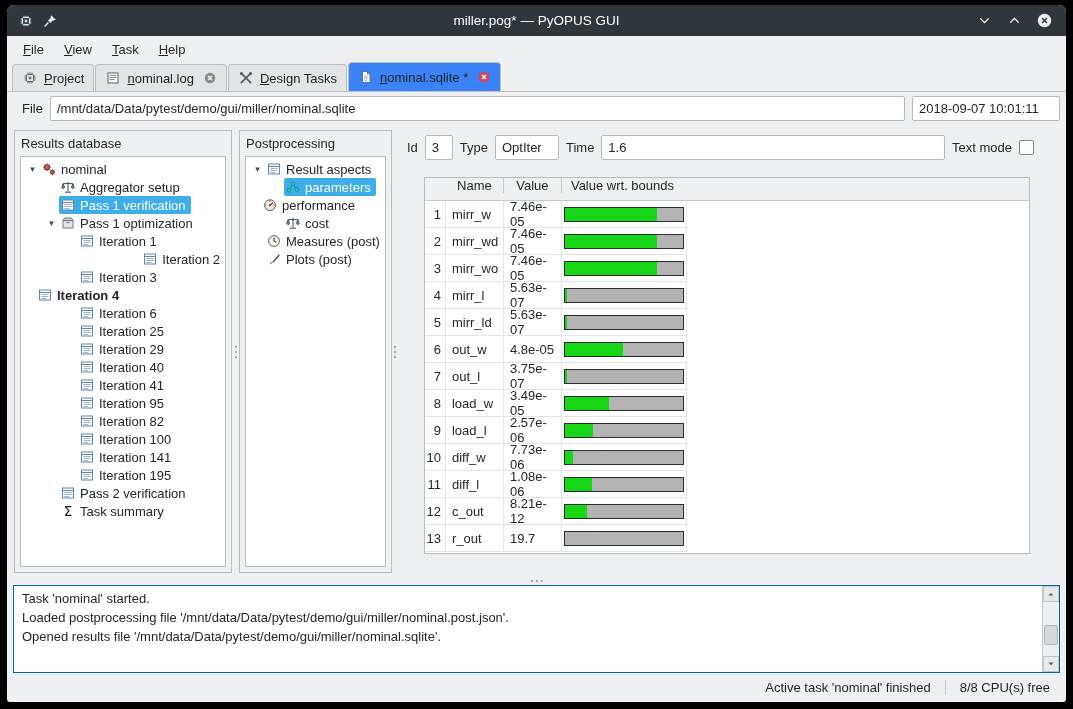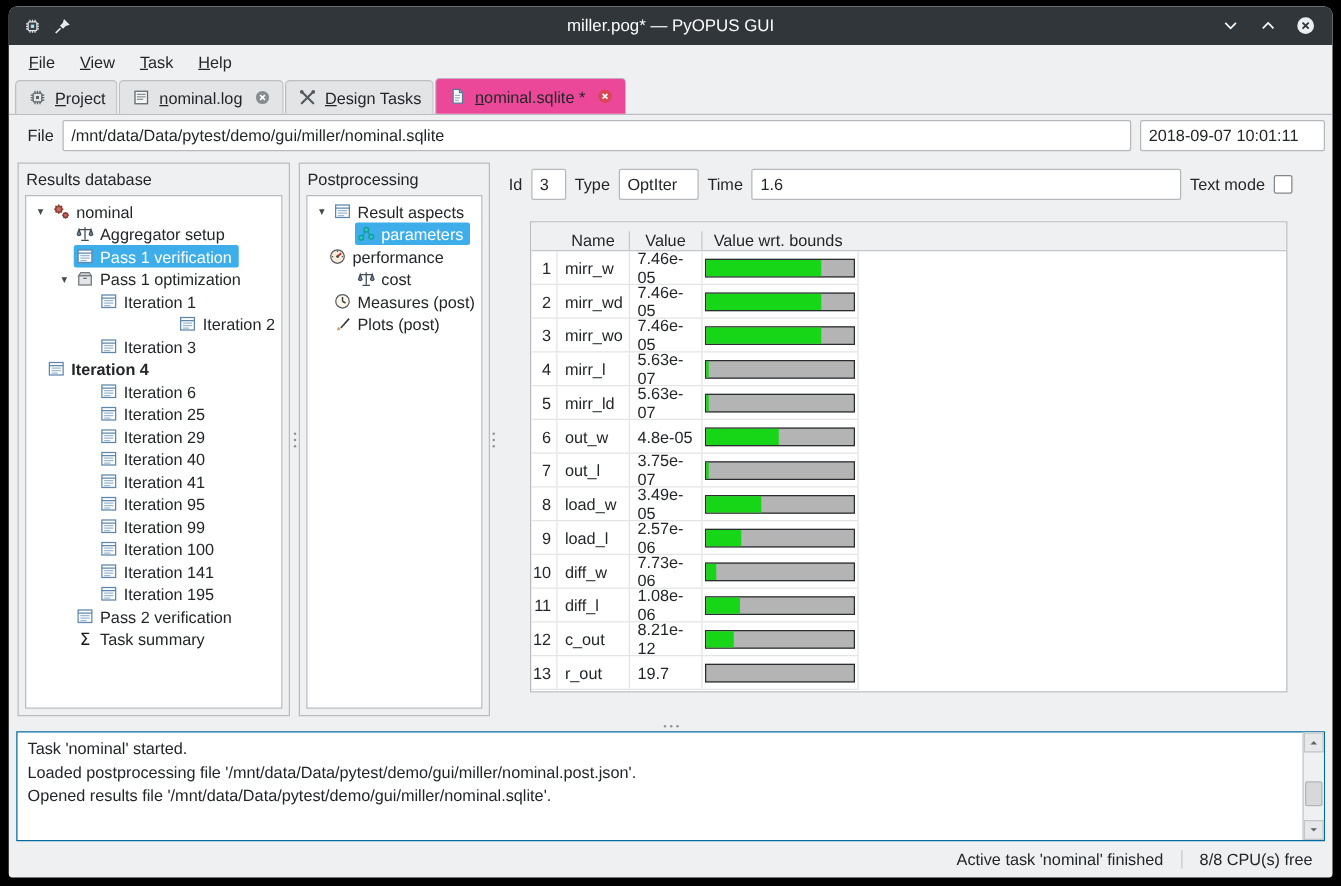--- a/index.html
+++ b/index.html
@@ -13,21 +13,21 @@
 .tb-controls{margin-left:auto;display:flex;align-items:center;gap:13px;padding-right:13px;z-index:2}
 .tbtn{width:17px;height:17px;display:inline-flex}
 .tbtn svg{width:100%;height:100%}
 .ticon{width:16px;height:16px;display:inline-flex;flex:0 0 auto}
 .ticon svg{width:100%;height:100%}
 .menubar{flex:0 0 26px;display:flex;align-items:center;padding-left:7px;gap:2px}
 .menu-item{padding:3px 9px;border-radius:2px}
 .tabbar{flex:0 0 30px;display:flex;align-items:flex-end;padding-left:5px;border-bottom:1px solid #bcbfc1}
 .tab{display:flex;align-items:center;gap:6px;height:27px;padding:0 9px;background:#e2e4e5;
   border:1px solid #bcbfc1;border-bottom:none;border-radius:4px 4px 0 0;margin-right:1px;position:relative}
-.tab.active{background:#ec4899;height:29px;z-index:1}
+.tab.active{background:#3b82f6;height:29px;z-index:1}
 .tab .close{width:14px;height:14px;margin-left:3px}
 .filerow{flex:0 0 33px;display:flex;align-items:center;gap:7px;padding:0 6px 0 15px}
 .field{background:#fff;border:1px solid #b5b9bb;border-radius:2px;height:25px;padding:0 6px;
   font:13px "Liberation Sans","DejaVu Sans",sans-serif;color:#232629;outline:none}
 .grow{flex:1;min-width:0}
 .date{width:148px;flex:0 0 148px}
 .main{flex:1;display:flex;align-items:stretch;padding:5px 6px 3px 7px;min-height:0}
 .panel{border:1px solid #b9bcbe;display:flex;flex-direction:column;padding:4px 5px 5px;background:#eff0f1}
 .panel.left{flex:0 0 218px}
 .panel.mid{flex:0 0 152px}
@@ -40,21 +40,21 @@
 .vsplit{flex:0 0 7px;display:flex;align-items:center;justify-content:center}
 .gripv{display:flex;flex-direction:column;gap:3px}
 .griph{display:flex;gap:3px}
 .dot{width:2px;height:2px;border-radius:50%;background:#8e9398}
 .rightpanel{flex:1;display:flex;flex-direction:column;padding:2px 0 0 8px;min-width:0}
 .idrow{display:flex;align-items:center;gap:7px;height:27px;margin:2px 4px 0 0}
 .id-input{width:28px;flex:0 0 28px}
 .type-input{width:64px;flex:0 0 64px}
 .checkbox{width:15px;height:15px;background:#fff;border:1px solid #82878c;border-radius:2px;margin-right:22px;flex:0 0 15px}
 .table-wrap{margin:16px 30px 0 17px;background:#fff;border:1px solid #b9bcbe;height:377px;overflow:hidden}
-.thead{display:flex;height:23px;background:#eff0f1;border-bottom:1px solid #c6c8ca;align-items:flex-end}
+.thead{display:flex;height:23px;background:#eff0f1;border-bottom:1px solid #c6c8ca;align-items:flex-start}
 .th{display:flex;align-items:center;justify-content:center;border-right:1px solid #c6c8ca}
 .th.corner{flex:0 0 21px}
 .th.name{flex:0 0 58px}
 .th.value{flex:0 0 58px}
 .th.bounds{flex:1;justify-content:flex-start;padding-left:9px;border-right:none}
 .tr{display:flex;width:262px;height:27px;border-bottom:1px solid #e3e4e5;align-items:stretch}
 .td{display:flex;align-items:center;border-right:1px solid #e3e4e5}
 .td.num{flex:0 0 21px;justify-content:flex-end;padding-right:4px}
 .td.name{flex:0 0 58px;padding-left:6px}
 .td.value{flex:0 0 58px;padding-left:6px}
@@ -384,21 +384,21 @@
           <div class="trow" style="padding-left: 42px;">
             <span class="texp"></span>
             <span class="tsel">
               <span class="ticon">
                 <svg viewBox="0 0 16 16">
                   <rect x="2.5" y="3" width="11" height="10" fill="#fdfdfd" stroke="#5d87ad"></rect>
                   <path d="M2.5 5.5h11" stroke="#5d87ad"></path>
                   <path d="M4.3 7.5h7.4M4.3 9.5h7.4M4.3 11.5h5" stroke="#9cb8cf" fill="none"></path>
                 </svg>
               </span>
-              <span>Iteration 99</span>
+              <span>Iteration 82</span>
             </span>
           </div>
           <div class="trow" style="padding-left: 42px;">
             <span class="texp"></span>
             <span class="tsel">
               <span class="ticon">
                 <svg viewBox="0 0 16 16">
                   <rect x="2.5" y="3" width="11" height="10" fill="#fdfdfd" stroke="#5d87ad"></rect>
                   <path d="M2.5 5.5h11" stroke="#5d87ad"></path>
                   <path d="M4.3 7.5h7.4M4.3 9.5h7.4M4.3 11.5h5" stroke="#9cb8cf" fill="none"></path>

